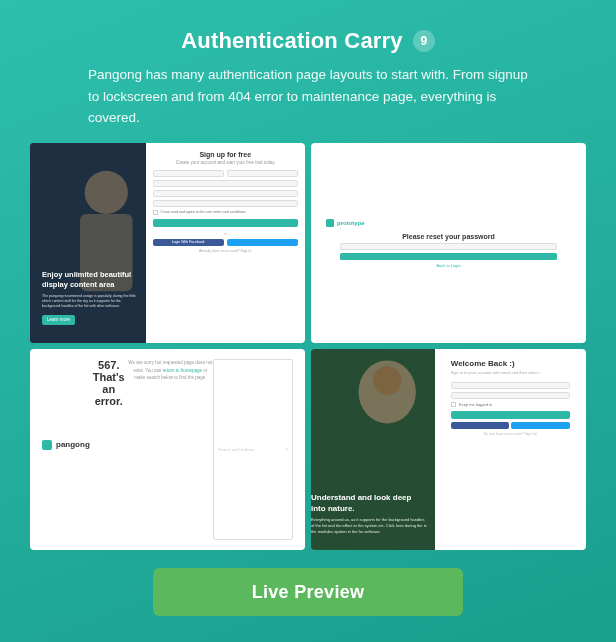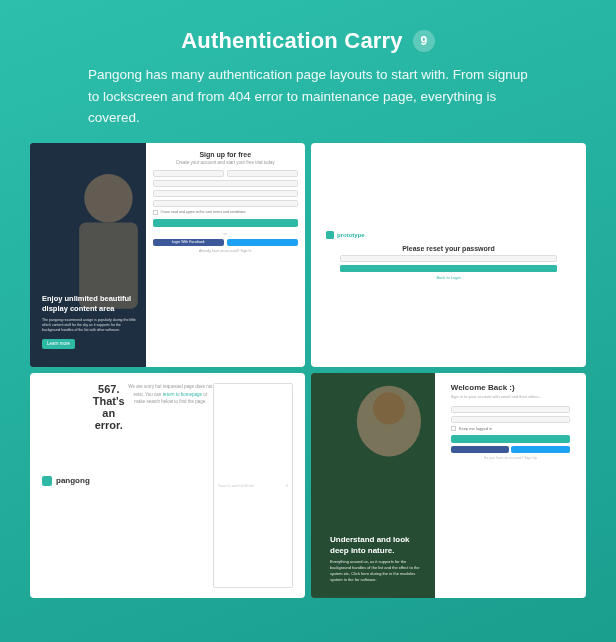--- a/index.html
+++ b/index.html
@@ -358,21 +358,21 @@
     .login-left-image {
       width: 100%;
       height: 100%;
       background: linear-gradient(135deg, #4a8a6a 0%, #2a5a3a 70%, #1a3a25 100%);
       position: relative;
     }
 
     .login-left-content {
       position: absolute;
       bottom: 15px;
-      left: 19px;
+      left: 0;
       right: 8px;
       color: #fff;
     }
 
     .login-left-title {
       font-size: 8px;
       font-weight: 700;
       line-height: 1.3;
       margin-bottom: 3px;
     }
@@ -627,14 +627,17 @@
         <div class="login-social">
           <div class="login-fb"></div>
           <div class="login-tw"></div>
         </div>
         <div class="login-footer">Do you have an account? Sign Up</div>
       </div>
     </div>
 
   </div>
 
+  <button class="live-preview-btn">
+    <span class="live-preview-text">Live Preview</span>
+  </button>
 
 </div>
 
 </body></html>

